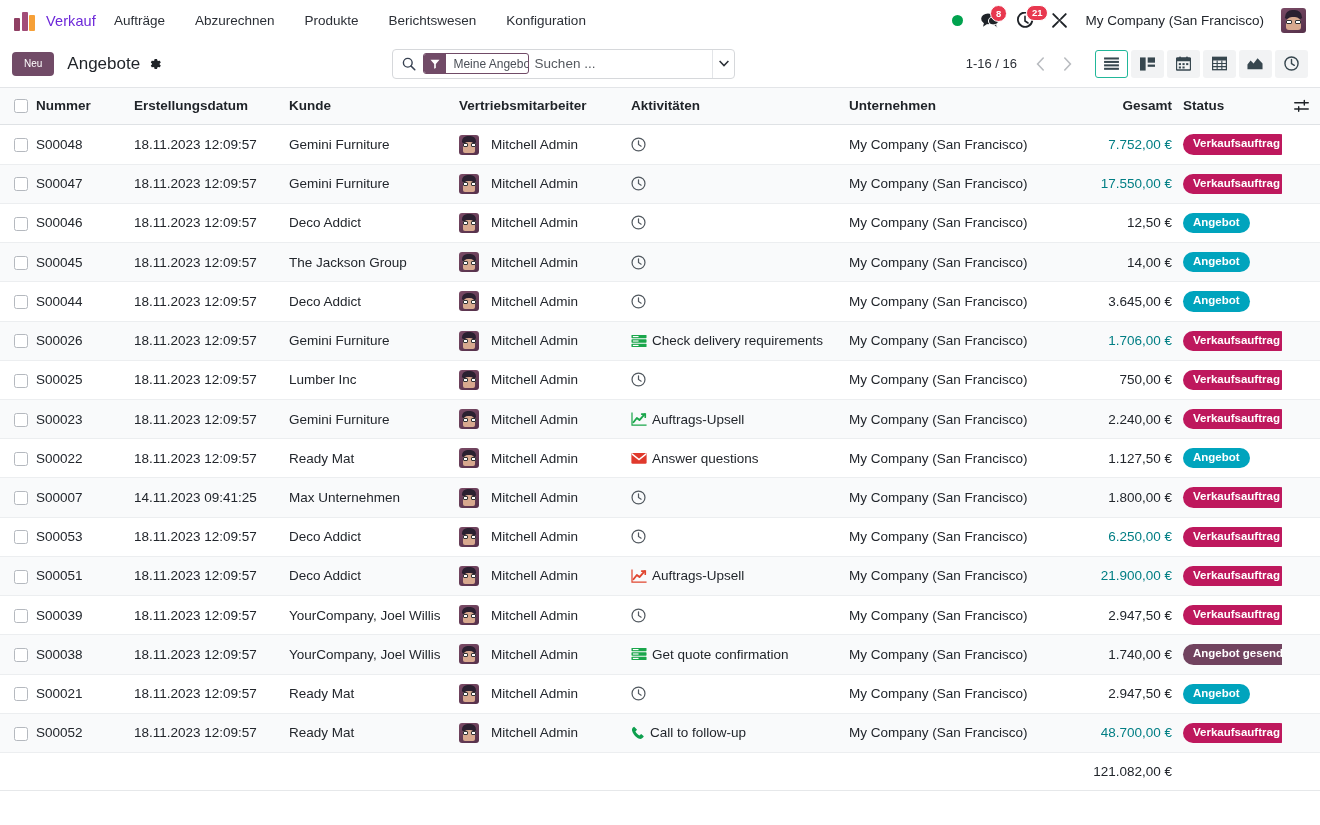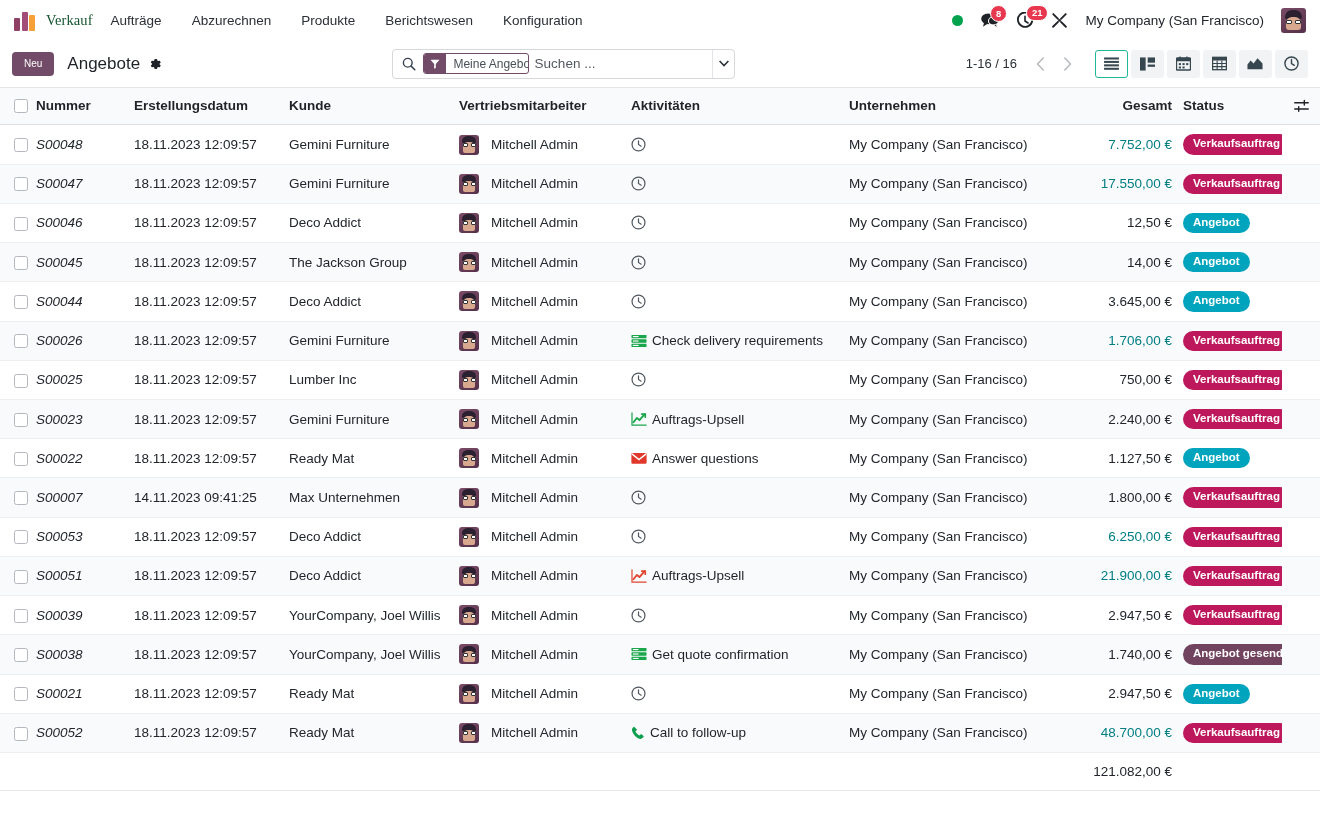--- a/index.html
+++ b/index.html
@@ -26,24 +26,23 @@
     display: flex; align-items: flex-end; gap: 1.5px;
     margin-right: 10px;
   }
   .brand-logo i { display: block; width: 6px; border-radius: 1px; }
   .bl1 { height: 13px; background: #8f3f63; }
   .bl2 { height: 19px; background: #a24c78; }
   .bl3 { height: 16px; background: #f6a037; }
 
   .app-name {
     font-size: 14.5px;
-    color: #14532d;
+    color: #6d28d9;
     margin-right: 18px;
     letter-spacing: .1px;
-    font-family: Liberation Serif, serif;
   }
   .nav-items { display: flex; align-items: flex-end; gap: 30px; }
   .nav-item {
     font-size: 13.5px;
     color: #2b2f36;
     cursor: pointer;
     white-space: nowrap;
   }
   .nav-right {
     margin-left: auto;
@@ -250,21 +249,21 @@
   .cb {
     width: 14px; height: 14px;
     border: 1px solid #b5b9bf;
     border-radius: 2.5px;
     background: #fff;
     display: inline-block;
     vertical-align: middle;
     cursor: pointer;
   }
   td.c-check { padding-left: 14px; }
-  .num-cell { font-weight: normal; font-style: italic; }
+  .num-cell { font-weight: normal; }
   .amount { text-align: right; padding-right: 0px; font-weight: normal; }
   .amount.teal { color: #017e84; }
   .amount.dark { color: #22262c; }
 
   .seller { display: flex; align-items: center; gap: 12px; }
   .mini-avatar {
     width: 20px; height: 20px;
     border-radius: 3px;
     background: linear-gradient(150deg, #7a4b66 0%, #55304a 100%);
     position: relative; overflow: hidden; flex: 0 0 auto;

